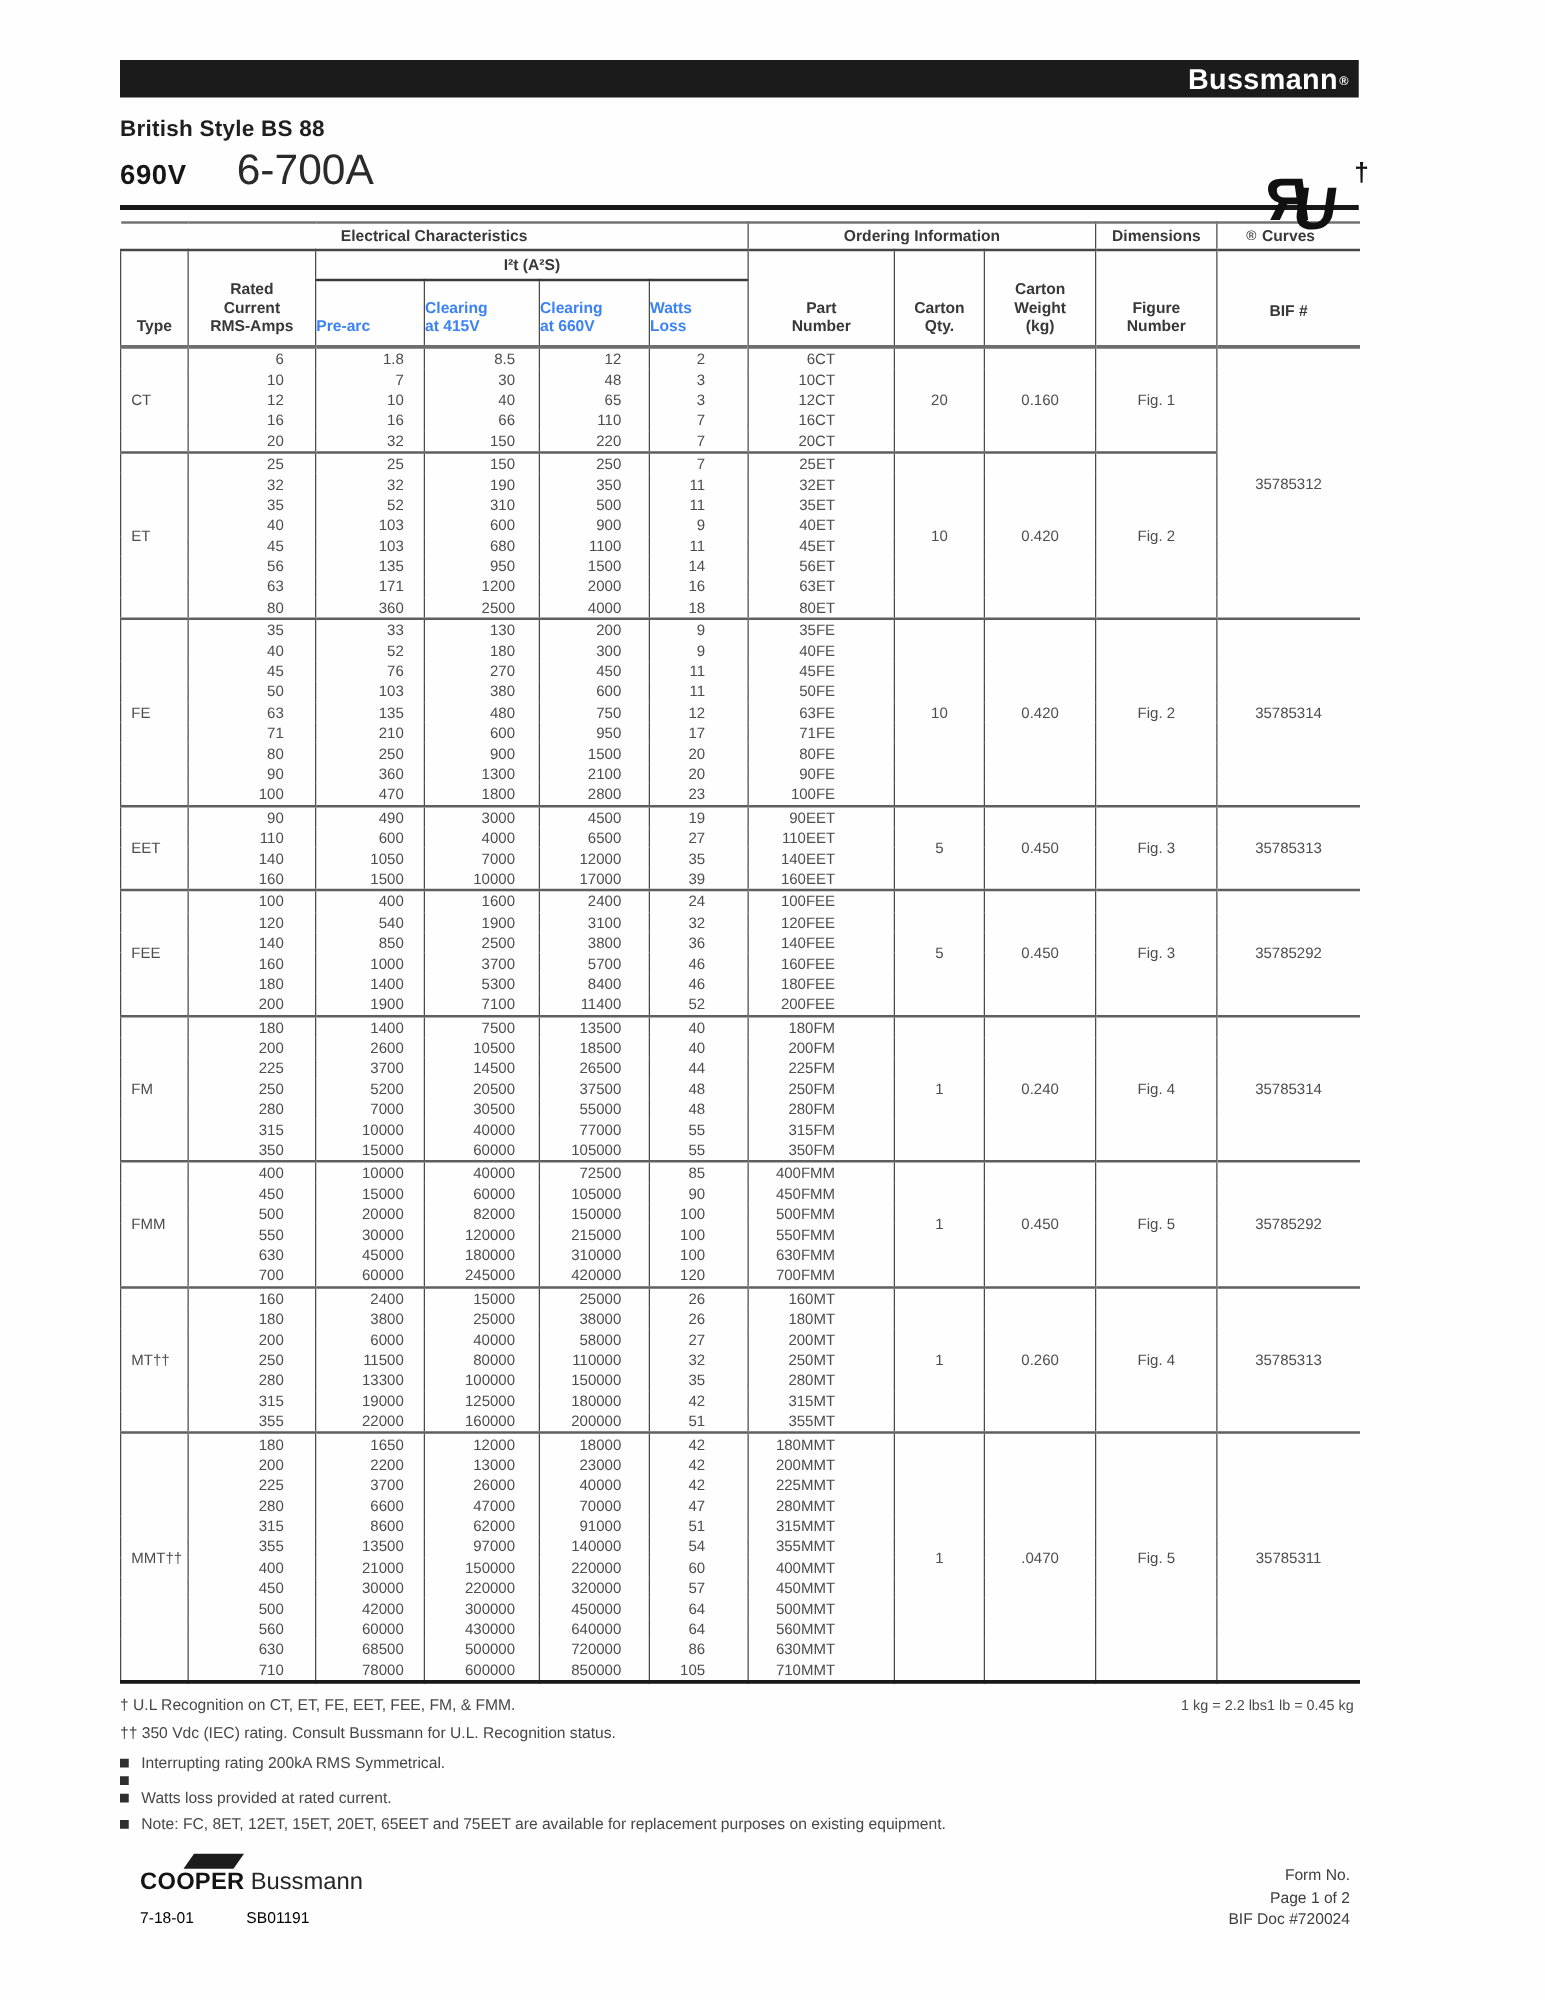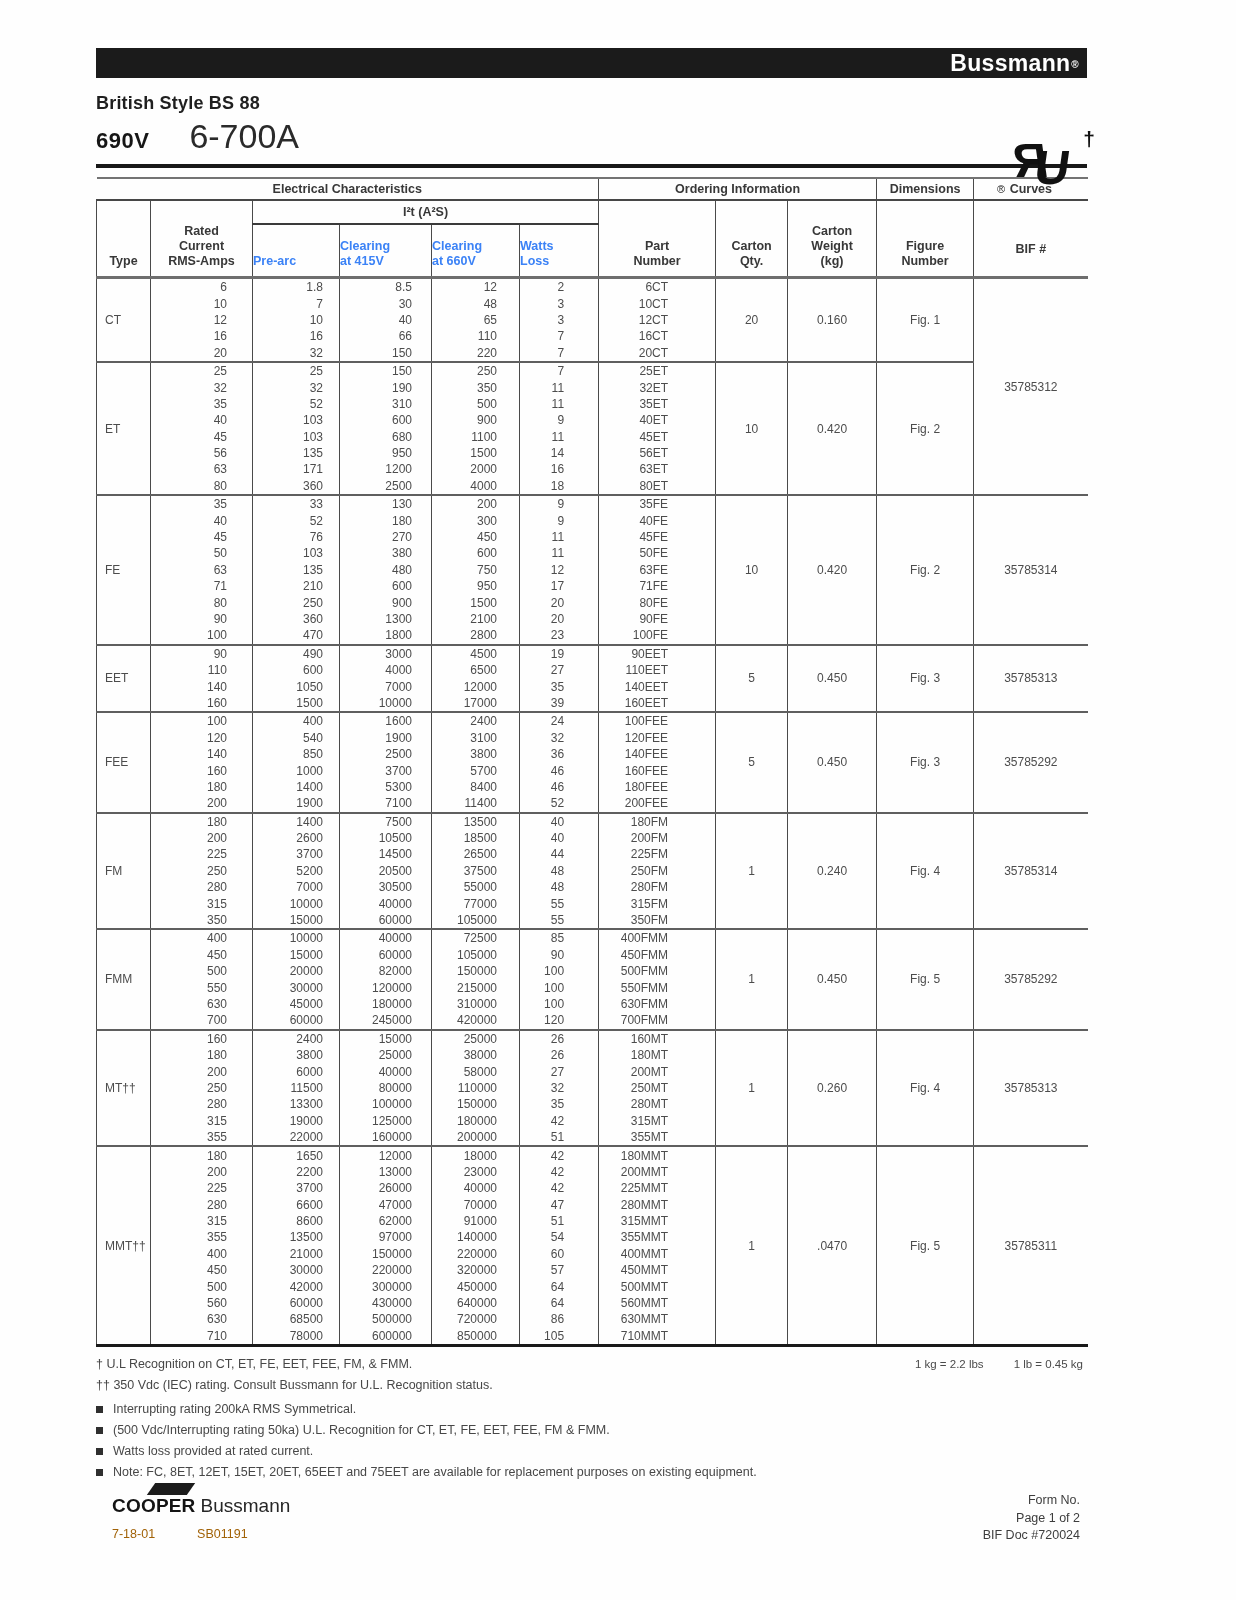--- a/index.html
+++ b/index.html
@@ -49,35 +49,35 @@
   .c-prearc{text-align:right;padding-right:16px;}
   .c-c415{text-align:right;padding-right:19px;}
   .c-c660{text-align:right;padding-right:22px;}
   .c-watts{text-align:right;padding-right:34px;}
   .c-part{text-align:right;padding-right:47px;}
   .c-mid{text-align:center;vertical-align:middle;}
 
   
   .footnotes{margin-top:7px;font-size:12.5px;color:#474747;}
   .fn-row{display:flex;justify-content:space-between;align-items:baseline;line-height:21px;}
-  .conv{font-size:11.5px;display:flex;gap:30px;padding-right:4px;color:#4a4a4a;}
+  .conv{font-size:11.5px;display:flex;padding-right:4px;color:#4a4a4a;}
   .fn{line-height:21px;}
   .bullets{margin-top:3px;}
   .fn-b{line-height:21px;display:flex;align-items:center;}
   .sq{width:7px;height:7px;background:#2f2f2f;margin-right:10px;flex:none;}
 
   
   .footer{position:absolute;left:112px;top:1492px;width:968px;display:flex;
           justify-content:space-between;align-items:center;}
   .cooper-row{position:relative;height:24px;}
   .flag{position:absolute;left:39px;top:-12px;width:40px;height:12px;background:#1c1c1c;
         transform:skewX(-35deg);}
   .cooper{font-size:19px;font-weight:bold;color:#141414;letter-spacing:.2px;}
   .bsm{font-size:19px;color:#262626;margin-left:5px;}
-  .date-row{margin-top:8px;font-size:12.5px;color:#a16207;}
+  .date-row{margin-top:8px;font-size:12.5px;color:#000000;}
   .code{margin-left:42px;}
   .form-block{text-align:right;font-size:12.5px;line-height:17.5px;color:#3d3d3d;}
 </style>
 </head>
 <body>
 
 <div class="page">
   <div class="content">
 
     <div class="brand-bar">
@@ -714,21 +714,20 @@
         </span>
       </div>
       <div class="fn">†† 350 Vdc (IEC) rating. Consult Bussmann for U.L. Recognition status.</div>
       <div class="bullets">
         <div class="fn-b">
             <span class="sq"></span>
             <span>Interrupting rating 200kA RMS Symmetrical.</span>
           </div>
         <div class="fn-b">
             <span class="sq"></span>
-            <span>(500 Vdc/Interrupting rating 50ka) U.L. Recognition for CT, ET, FE, EET, FEE, FM &amp; FMM.</span>
           </div>
         <div class="fn-b">
             <span class="sq"></span>
             <span>Watts loss provided at rated current.</span>
           </div>
         <div class="fn-b">
             <span class="sq"></span>
             <span>Note: FC, 8ET, 12ET, 15ET, 20ET, 65EET and 75EET are available for replacement purposes on existing equipment.</span>
           </div>
       </div>

